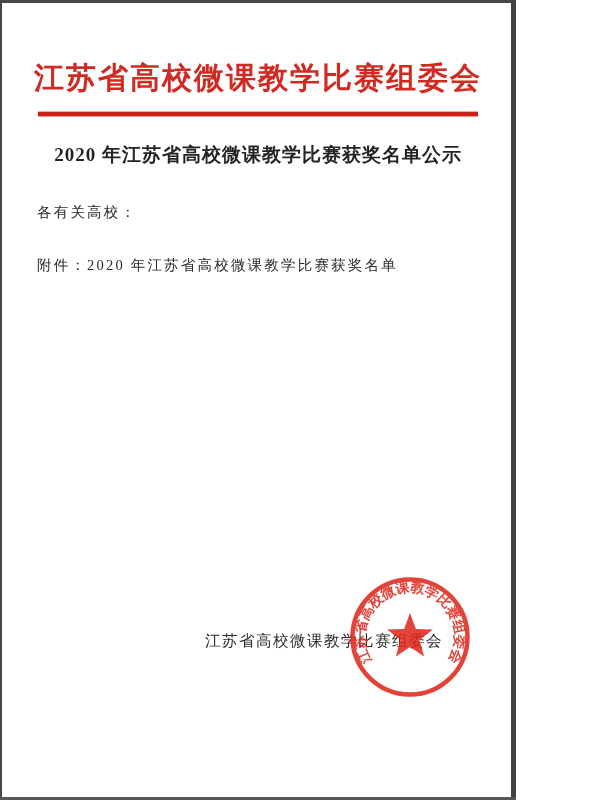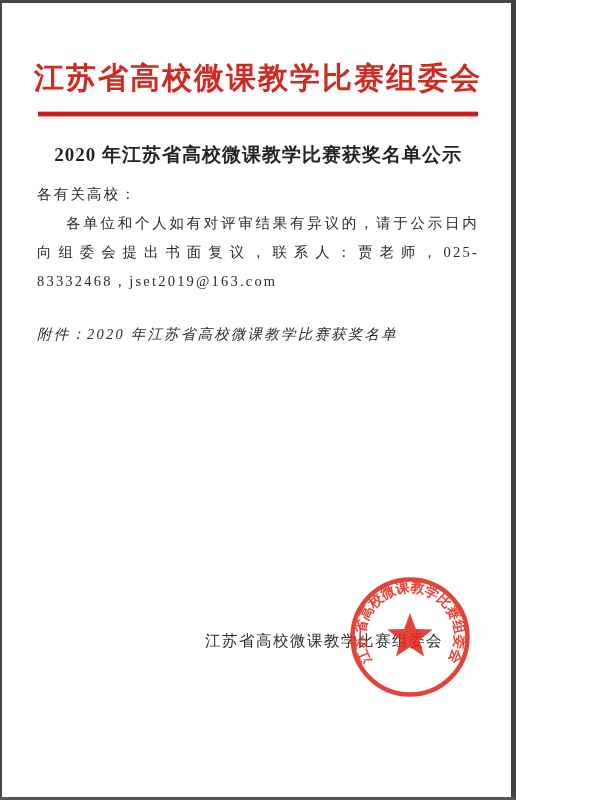--- a/index.html
+++ b/index.html
@@ -40,37 +40,36 @@
   .doc-title {
     margin-top: 25px;
     text-align: center;
     font-size: 19px;
     font-weight: bold;
     color: #242424;
     letter-spacing: 1px;
   }
   .body-block {
     width: 442px;
-    margin: 12px auto 0 auto;
+    margin: 30px auto 0 auto;
     font-size: 14.5px;
     line-height: 29px;
     color: #2b2b2b;
     letter-spacing: 2.2px;
     text-align: justify;
     text-justify: inter-character;
   }
   .body-block p.indent { text-indent: 2em; }
   .attachment-line {
     width: 442px;
     margin: 24px auto 0 auto;
     font-size: 14.5px;
     line-height: 29px;
     color: #2b2b2b;
     letter-spacing: 2.2px;
-    font-style: italic;
   }
   .signature-block {
     position: absolute;
     right: 73px;
     top: 630px;
     text-align: center;
     color: #2b2b2b;
   }
   .signature-org {
     font-size: 15.5px;
@@ -109,21 +108,20 @@
   <div class="edge edge-bottom"></div>
 
   <div class="letterhead-org">江苏省高校微课教学比赛组委会</div>
 
   <div class="red-rule"></div>
 
   <div class="doc-title">2020 年江苏省高校微课教学比赛获奖名单公示</div>
 
   <div class="body-block">
     <p>各有关高校：</p>
-    <p class="indent">各单位和个人如有对评审结果有异议的，请于公示日内向组委会提出书面复议，联系人：贾老师，025-83332468，jset2019@163.com</p>
   </div>
 
   <div class="attachment-line">附件：2020 年江苏省高校微课教学比赛获奖名单</div>
 
   <div class="signature-block">
     <div class="signature-org">江苏省高校微课教学比赛组委会</div>
   </div>
 
   <div class="seal">
     <svg viewBox="-63 -63 126 126" xmlns="http://www.w3.org/2000/svg">

